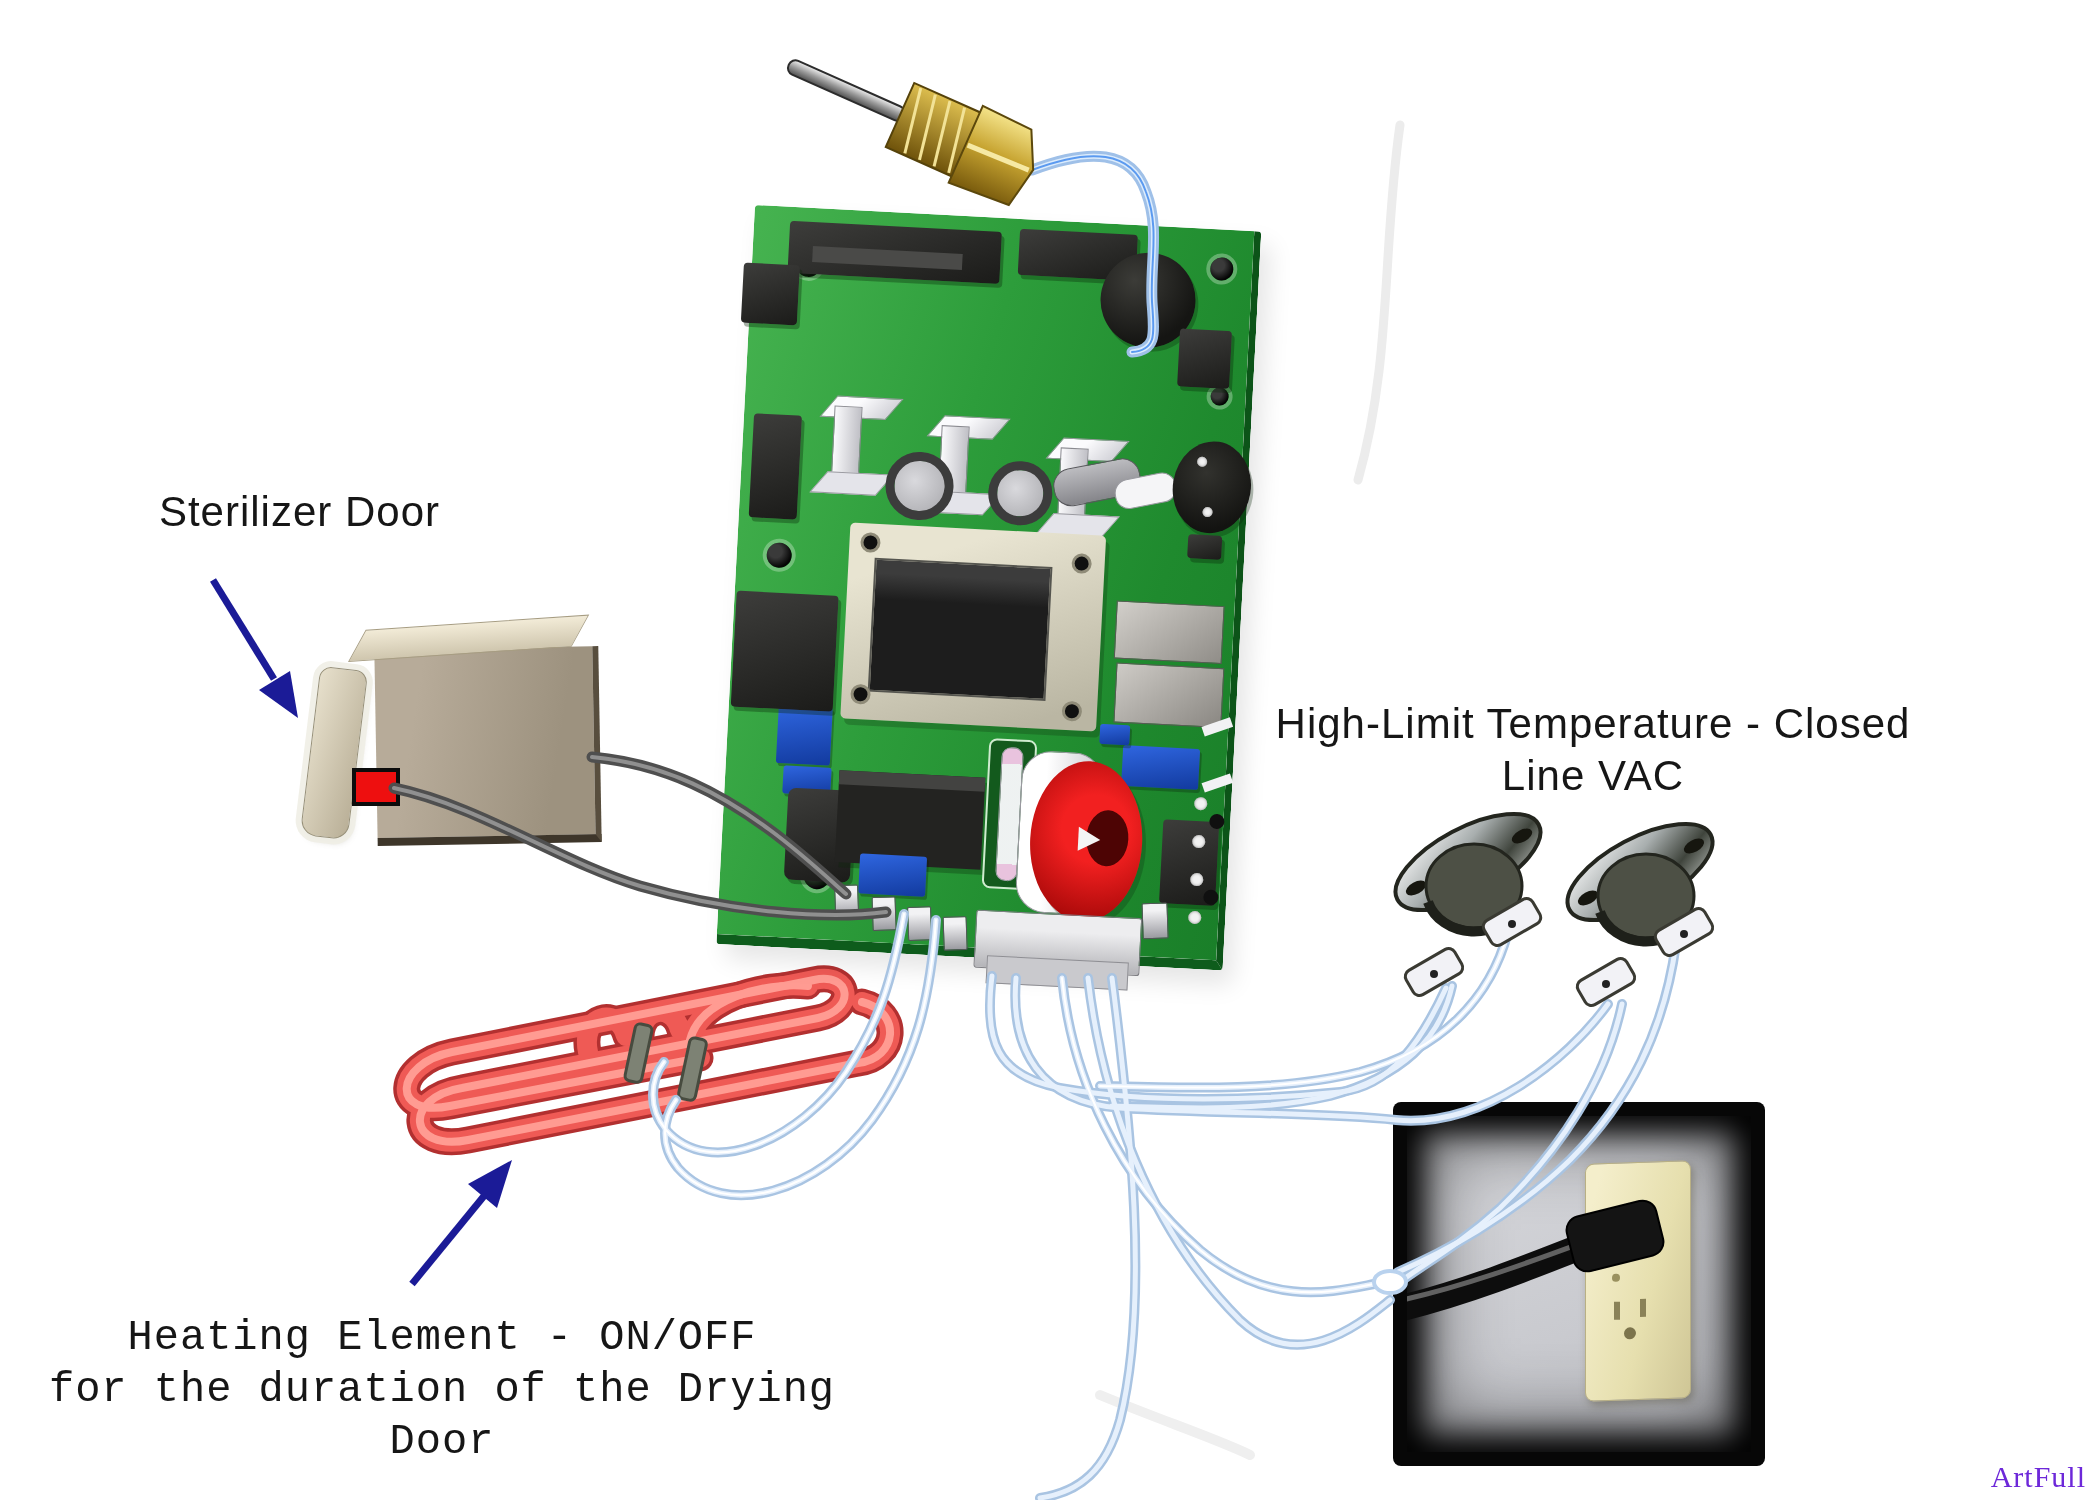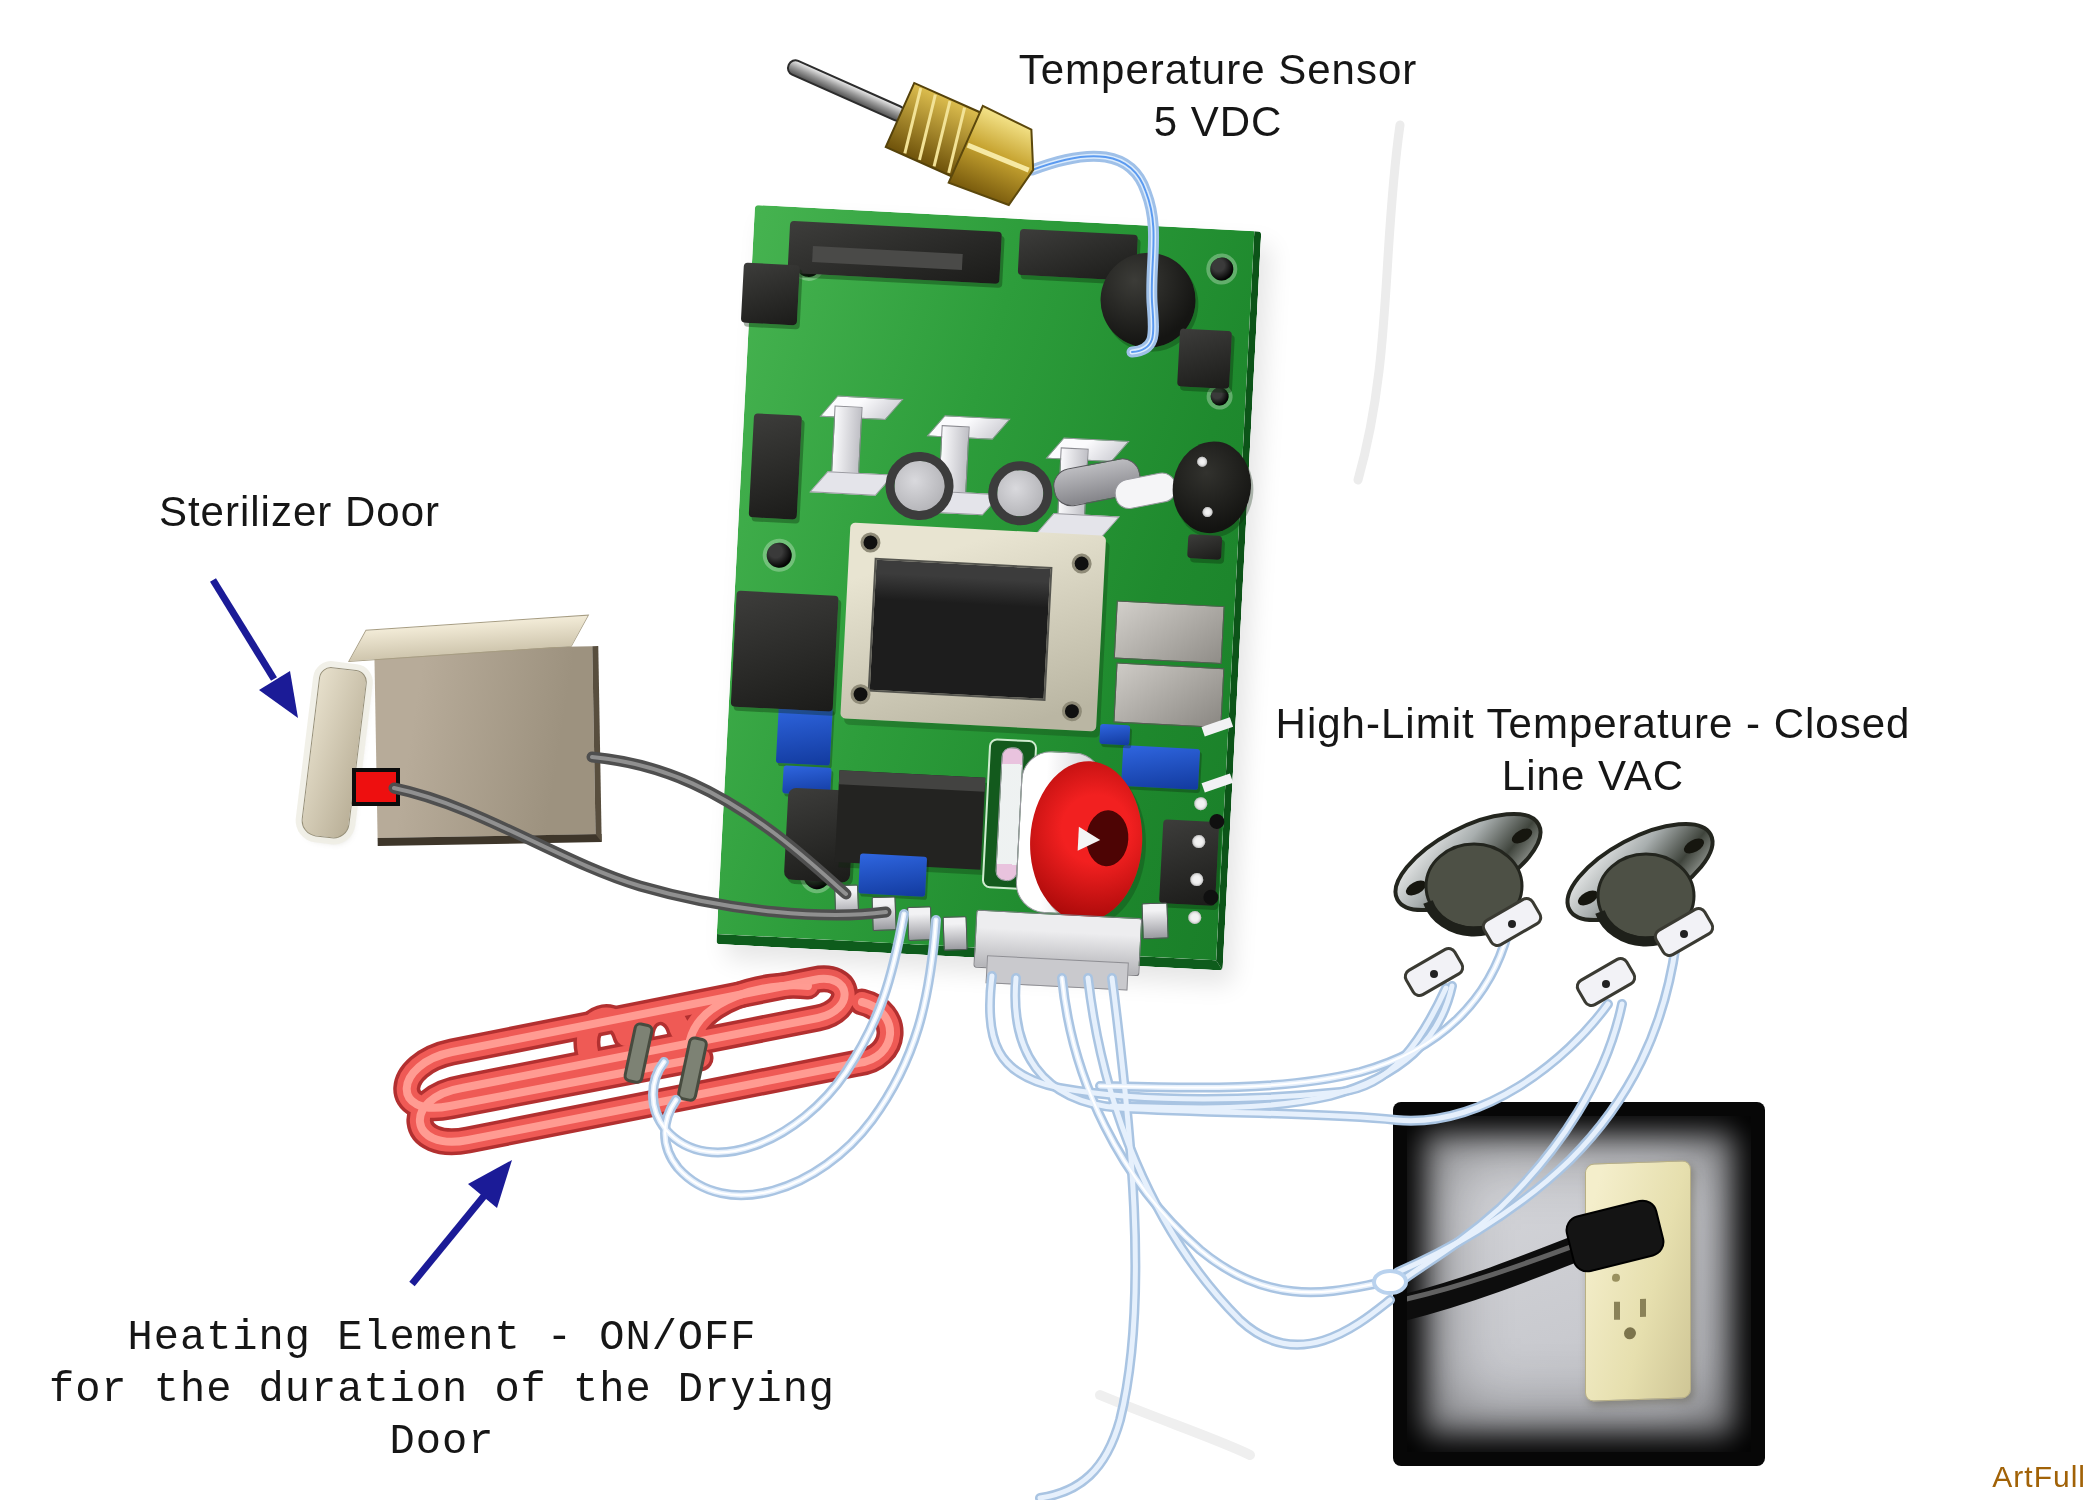--- a/index.html
+++ b/index.html
@@ -1,20 +1,20 @@
 <!DOCTYPE html>
 <html><head>
 <meta charset="utf-8">
 <style>
   html,body{margin:0;padding:0;background:#ffffff;}
   #canvas{position:relative;width:2100px;height:1500px;background:#ffffff;overflow:hidden;
           font-family:"Liberation Sans",sans-serif;color:#161616;}
   svg.layer{position:absolute;left:0;top:0;width:2100px;height:1500px;}
   .label{position:absolute;text-align:center;font-size:42px;line-height:52px;letter-spacing:1px;color:#161616;}
-  .watermark{position:absolute;right:14px;bottom:6px;font-size:30px;color:#a16207;letter-spacing:1px;}
+  .watermark{position:absolute;right:14px;bottom:6px;font-size:30px;color:#6d28d9;letter-spacing:1px;font-family:Liberation Serif, serif;}
   
   #pcb{position:absolute;left:755px;top:205px;width:500px;height:730px;
        transform:rotate(3deg);transform-origin:0 0;
        background:linear-gradient(105deg,#46b350 0%,#2d9d3b 40%,#1f8a2e 75%,#1a7f29 100%);
        border-bottom:10px solid #0e5c1c;border-right:7px solid #0c5418;border-radius:4px;
        box-shadow:10px 14px 24px rgba(0,0,0,0.10);}
   #pcb .p{position:absolute;}
   .blk{background:linear-gradient(160deg,#3d3d3b,#1b1b19);border-radius:4px;box-shadow:3px 4px 0 rgba(10,40,10,0.35);}
   .blue{background:linear-gradient(170deg,#2f66e0,#123a9e);border-radius:3px;box-shadow:2px 3px 0 rgba(10,30,10,0.3);}
   .hole{border-radius:50%;background:radial-gradient(circle at 35% 35%,#3a3a3a 0 28%,#050505 70%);
@@ -299,24 +299,20 @@
     <g>
       <line x1="213" y1="580" x2="274" y2="679" stroke="#1b1b97" stroke-width="7"></line>
       <polygon points="298,718 259,690 290,671" fill="#1b1b97"></polygon>
     </g>
     <g>
       <line x1="412" y1="1284" x2="484" y2="1196" stroke="#1b1b97" stroke-width="7"></line>
       <polygon points="512,1160 497,1208 468,1184" fill="#1b1b97"></polygon>
     </g>
   </svg>
 
-  <div class="label" style="left:918px;top:44px;width:600px;">
-    <div>Temperature Sensor</div>
-    <div>5 VDC</div>
-  </div>
   <div class="label" style="left:40px;top:486px;width:400px;text-align:right;">
     <div>Sterilizer Door</div>
   </div>
   <div class="label" style="left:1243px;top:698px;width:700px;">
     <div>High-Limit Temperature - Closed</div>
     <div>Line VAC</div>
   </div>
   <div class="label" style="left:42px;top:1312px;width:800px;font-family:Liberation Mono, monospace;">
     <div>Heating Element - ON/OFF</div>
     <div>for the duration of the Drying Door</div>

